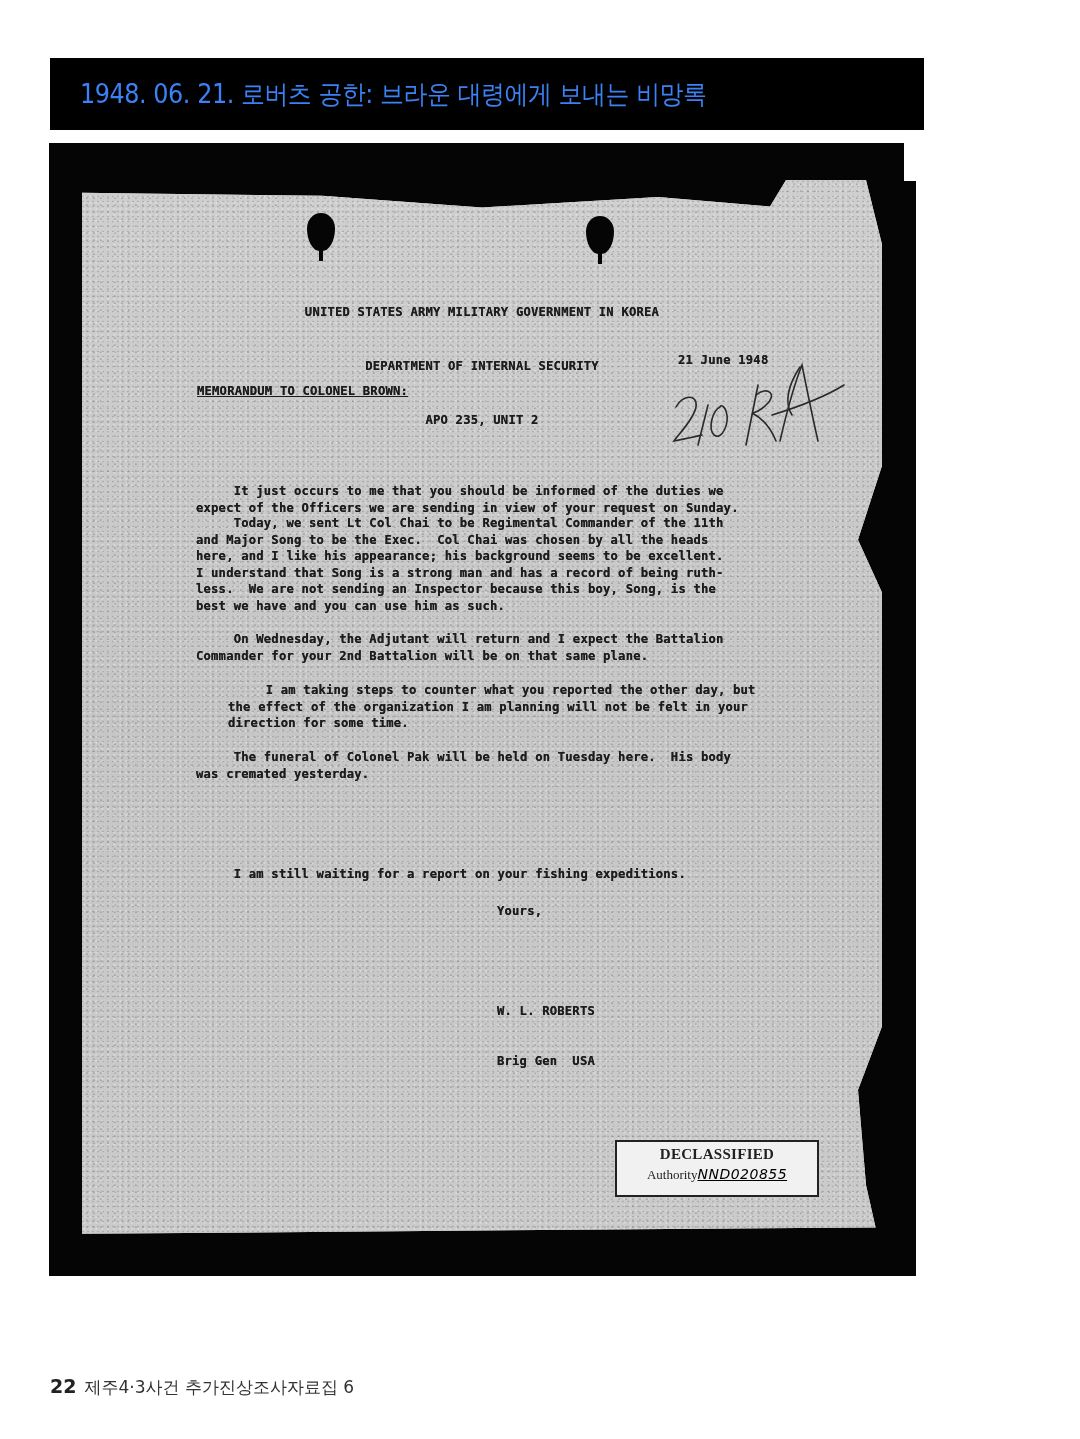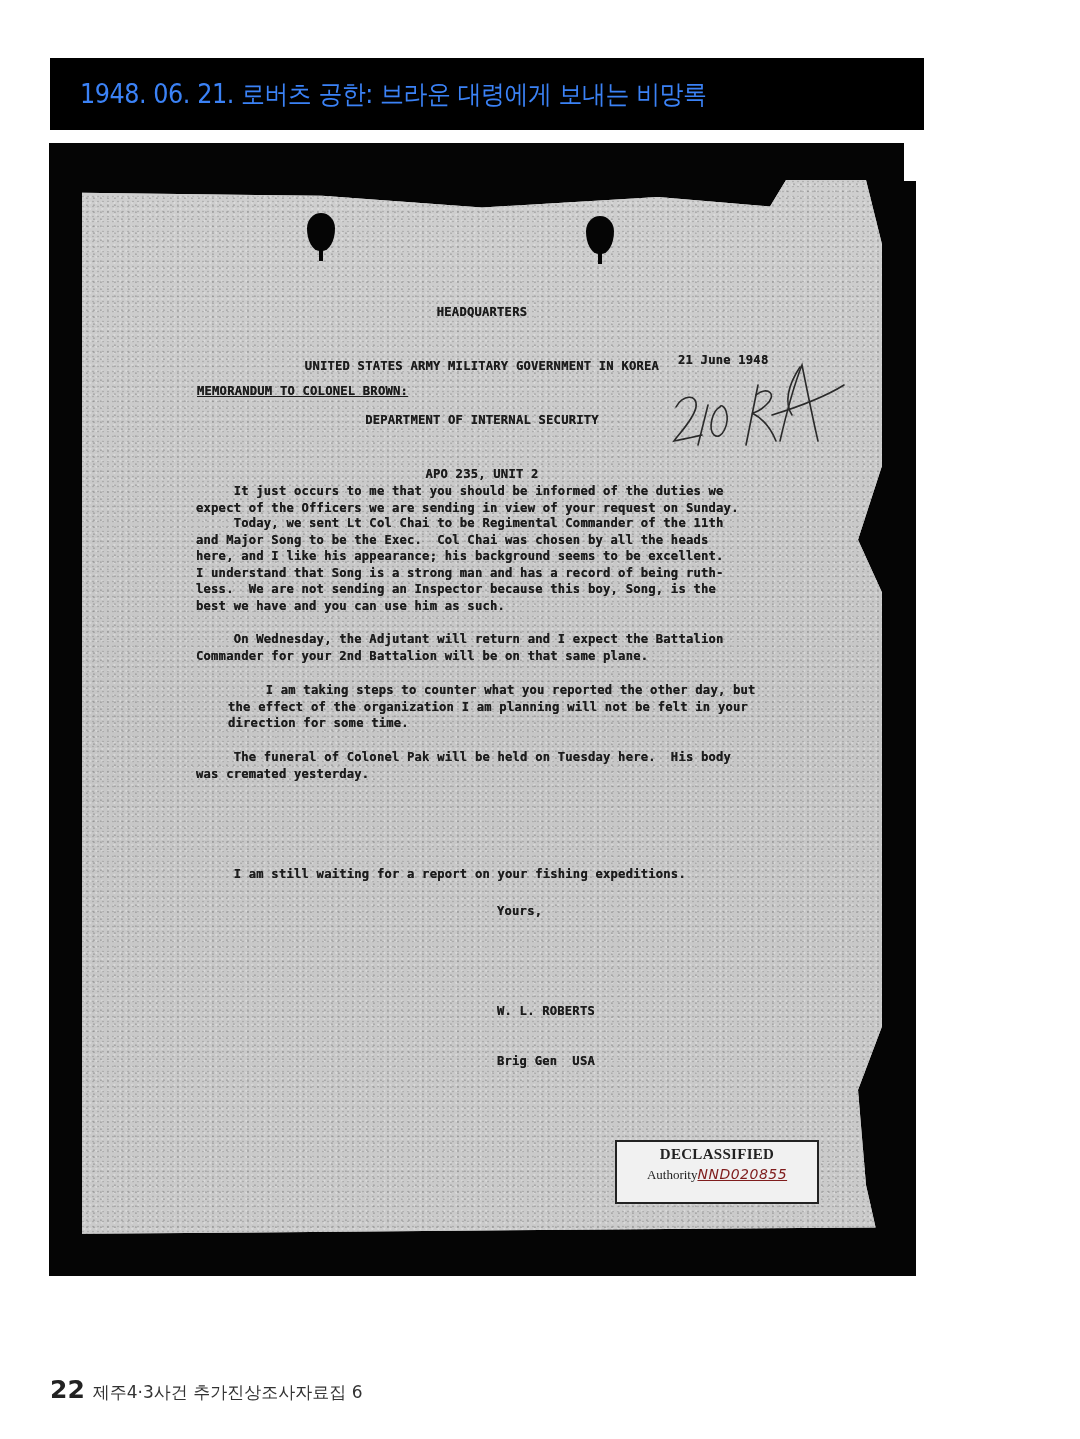--- a/index.html
+++ b/index.html
@@ -59,51 +59,50 @@
     .p1 { top: 287px; margin-top: 16px; }
     .p2 { top: 335px; }
     .p3 { top: 451px; }
     .p4 { top: 502px; margin-left: 32px; }
     .p5 { top: 569px; }
     .p6 { top: 619px; }
     .p7 { top: 686px; }
     .closing { left: 415px; top: 723px; }
     .signature { left: 415px; top: 790px; }
     .declass-stamp {
-      position: absolute; left: 533px; top: 960px; width: 204px; height: 64px;
+      position: absolute; left: 533px; top: 960px; width: 204px; height: 57px;
       background: #f1f1f1; border: 2px solid #222; box-sizing: border-box;
       font-family: "Liberation Serif", "DejaVu Serif", serif; color: #222; text-align: center;
     }
     .declass-stamp .stamp-title { font-weight: bold; font-size: 15px; margin-top: 4px; letter-spacing: 0.3px; }
     .declass-stamp .stamp-line { font-size: 13px; margin-top: 3px; }
     .declass-stamp .auth-number {
       font-family: "DejaVu Sans", sans-serif; font-size: 14px; font-style: italic;
-      text-decoration: underline; letter-spacing: 0.5px; color: #7f1d1d;
+      text-decoration: underline; letter-spacing: 0.5px; color: #000000;
     }
     .footer {
       position: absolute; left: 50px; top: 1375px; font-size: 17px; color: #333;
       white-space: nowrap;
     }
-    .footer .page-num { font-weight: bold; font-size: 25px; margin-right: 8px; color: #222; }
+    .footer .page-num { font-weight: bold; font-size: 19px; margin-right: 8px; color: #222; }
   </style>
 </head>
 <body>
 
 <div class="title-bar">
   <span class="title">1948. 06. 21. 로버츠 공한: 브라운 대령에게 보내는 비망록</span>
 </div>
 
 <div class="photo-frame">
   <div class="notch"></div>
   <div class="paper">
     <div class="punch-hole left"></div>
     <div class="punch-hole right"></div>
 
     <div class="typed header-block">
-      <div>HEADQUARTERS</div>
       <div>UNITED STATES ARMY MILITARY GOVERNMENT IN KOREA</div>
       <div>DEPARTMENT OF INTERNAL SECURITY</div>
       <div>APO 235, UNIT 2</div>
     </div>
 
     <div class="typed date">21 June 1948</div>
 
     <svg class="handwriting" viewBox="0 0 180 100">
       <g fill="none" stroke="#2a2a2a" stroke-width="1.6" stroke-linecap="round">
         <path d="M8 52 C14 40, 30 38, 28 52 C26 64, 10 80, 6 86 C16 84, 26 82, 34 80"></path>

